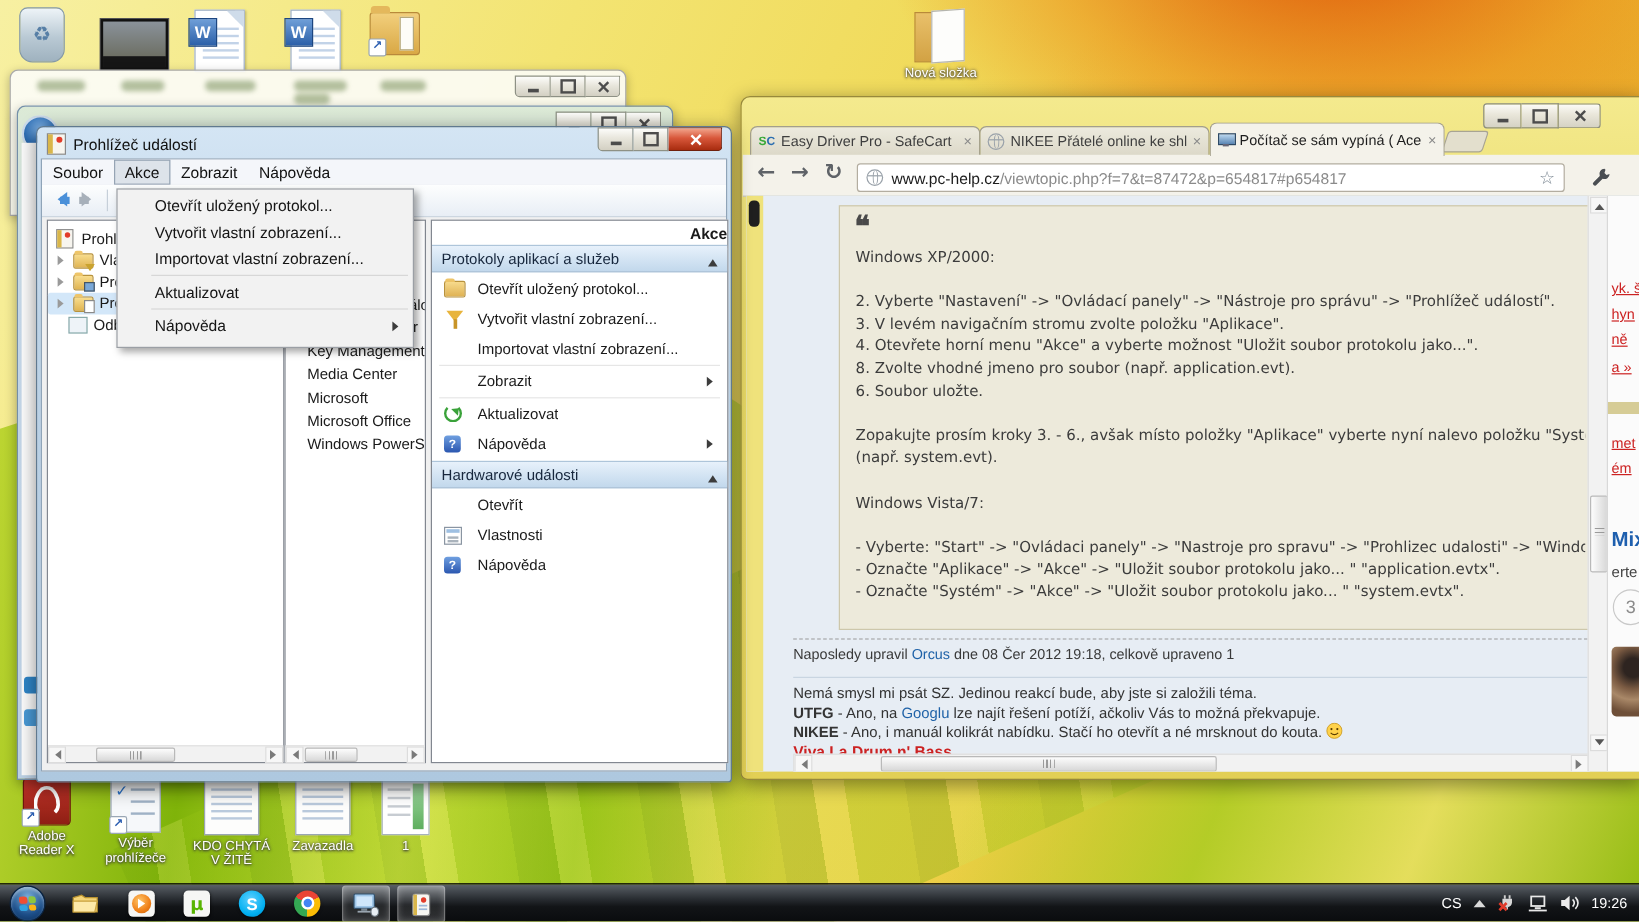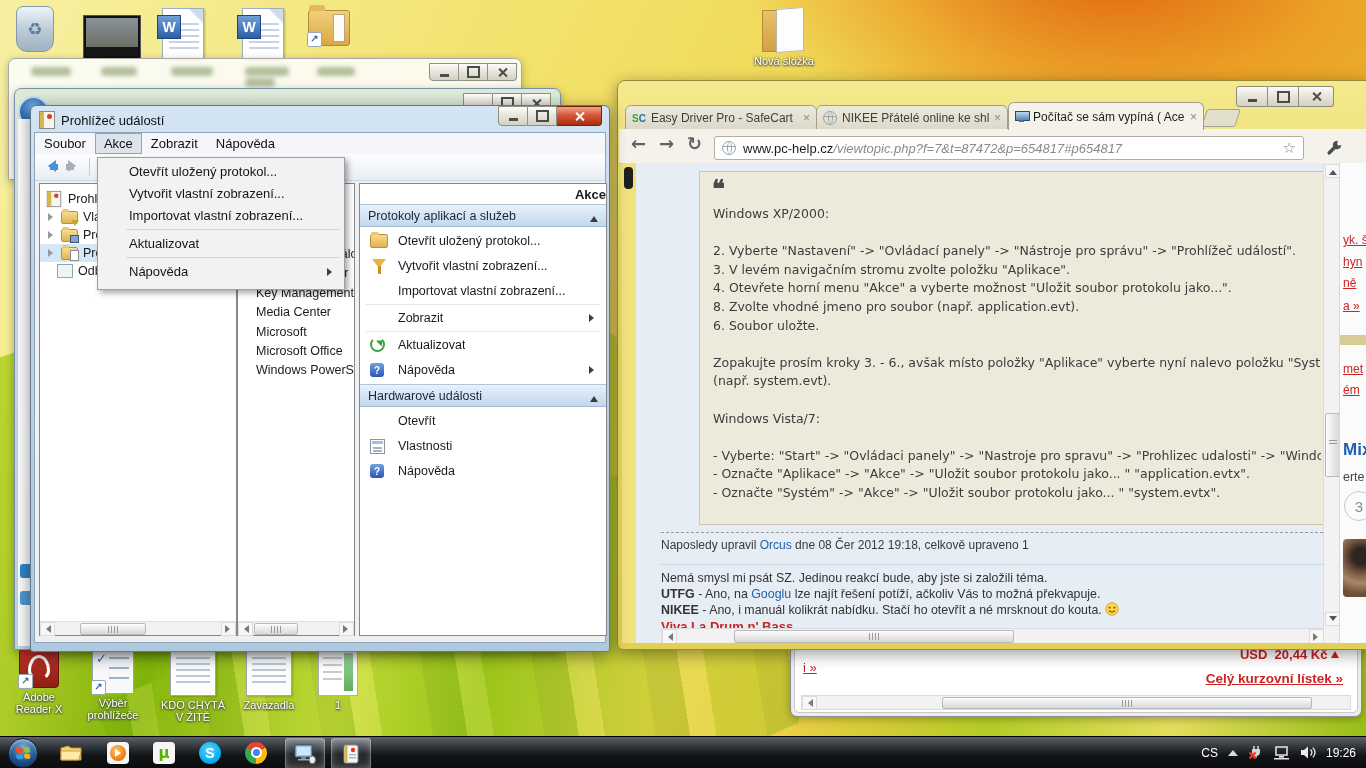--- a/index.html
+++ b/index.html
@@ -141,21 +141,21 @@
   .favglobe{width:12px;height:12px;border:1.4px solid #9aa2aa;border-radius:50%;position:relative;flex:none;}
   .favglobe:before{content:"";position:absolute;left:0;right:0;top:4px;height:1.3px;background:#9aa2aa;}
   .favglobe:after{content:"";position:absolute;left:4px;top:0;bottom:0;width:3px;border:1.3px solid #9aa2aa;border-top:none;border-bottom:none;border-radius:50%;}
   .favmon{width:13px;height:11px;flex:none;position:relative;}
   .favmon:before{content:"";position:absolute;left:0;top:0;width:13px;height:8px;background:linear-gradient(#bcd8f0,#5a86b4);border:1px solid #2e4а66;border:1px solid #2e4a66;}
   .favmon:after{content:"";position:absolute;left:4px;bottom:0;width:5px;height:2px;background:#667;}
   .cr-toolbar{position:absolute;left:1px;right:0;top:48px;height:34px;background:#f4f2ea;border-bottom:1px solid #c8c4b4;}
   .cr-nav{position:absolute;top:4px;font-size:18px;font-weight:bold;color:#5f6368;font-family:"DejaVu Sans",sans-serif;}
   .omni{position:absolute;left:95px;top:7px;width:588px;height:22px;background:#fff;border:1px solid #b3ada0;border-radius:3px;
     display:flex;align-items:center;font-size:13px;}
-  .omni .u1{color:#1c1c1c;} .omni .u2{color:#8a8a8a;white-space:nowrap;overflow:hidden;flex:1;font-style:italic;}
+  .omni .u1{color:#1c1c1c;} .omni .u2{color:#8a8a8a;white-space:nowrap;overflow:hidden;flex:1;}
   .star{margin:0 7px;color:#7e8a95;font-size:15px;font-family:"DejaVu Sans",sans-serif;}
   .cr-content{position:absolute;left:4px;right:0;top:82px;bottom:6px;background:#e7edf4;overflow:hidden;}
   .quote{position:absolute;left:77px;top:8px;width:624px;height:352px;background:#edeadb;border:1px solid #cdc7ab;}
   .qmark{position:absolute;left:12px;top:2px;font-family:"DejaVu Serif",serif;font-size:24px;font-weight:bold;color:#4a4a4a;}
   .qlines{position:absolute;left:13px;top:33px;right:3px;bottom:2px;overflow:hidden;
     font-size:12.5px;line-height:18.6px;color:#3c3c3c;font-family:"DejaVu Sans",sans-serif;}
   .qlines div{white-space:nowrap;height:18.6px;overflow:hidden;}
   .rednote{color:#cc2222;}
   .redlink{color:#cc2222;text-decoration:underline;cursor:pointer;}
   .bluelink{color:#1f62a8;cursor:pointer;}
@@ -338,38 +338,20 @@
       <div class="wbtn last">
           <div class="g-x"></div>
         </div>
     </div>
     <div style="position:absolute;left:3px;right:3px;top:30px;bottom:3px;background:#fdfdfd">
       <div style="position:absolute;left:2px;top:445px;width:14px;height:14px;border-radius:3px;background:#2f86c9"></div>
       <div style="position:absolute;left:2px;top:472px;width:14px;height:14px;border-radius:3px;background:#4a9bd8"></div>
     </div>
   </div>
 
-  <div class="winD abs">
-    <div class="inner">
-      <div class="rednote" style="position:absolute;right:18px;top:44px;font-weight:bold;font-size:13px">
-        <span>USD</span>&nbsp;&nbsp;<span>20,44 Kč</span>
-        <span style="display:inline-block;width:0;height:0;border:4px solid transparent;border-bottom:7px solid #cc2222;vertical-align:1px"></span>
-      </div>
-      <div class="redlink" style="position:absolute;left:8px;top:57px;font-size:13px">i »</div>
-      <div class="redlink" style="position:absolute;right:14px;top:68px;font-size:13.5px;font-weight:bold">Celý kurzovní lístek »</div>
-      <div class="hscroll" style="left:6px;right:6px;top:92px;border:1px solid #dcdcdc">
-        <div class="sb-btn" style="left:0">
-            <div class="tri-l"></div>
-          </div>
-        <div class="thumb" style="left:140px;width:368px">
-            <div class="gripv"></div>
-          </div>
-      </div>
-    </div>
-  </div>
 
   <div class="cr-win abs">
     <div class="wbtns" style="right:33px;top:5px">
       <div class="cr-btn first" style="border-left-width:1px;border-radius:3px 0 0 3px">
           <div class="g-min"></div>
         </div>
       <div class="cr-btn">
           <div class="g-max"></div>
         </div>
       <div class="cr-btn last" style="border-radius:0 3px 3px 0;width:34px">

